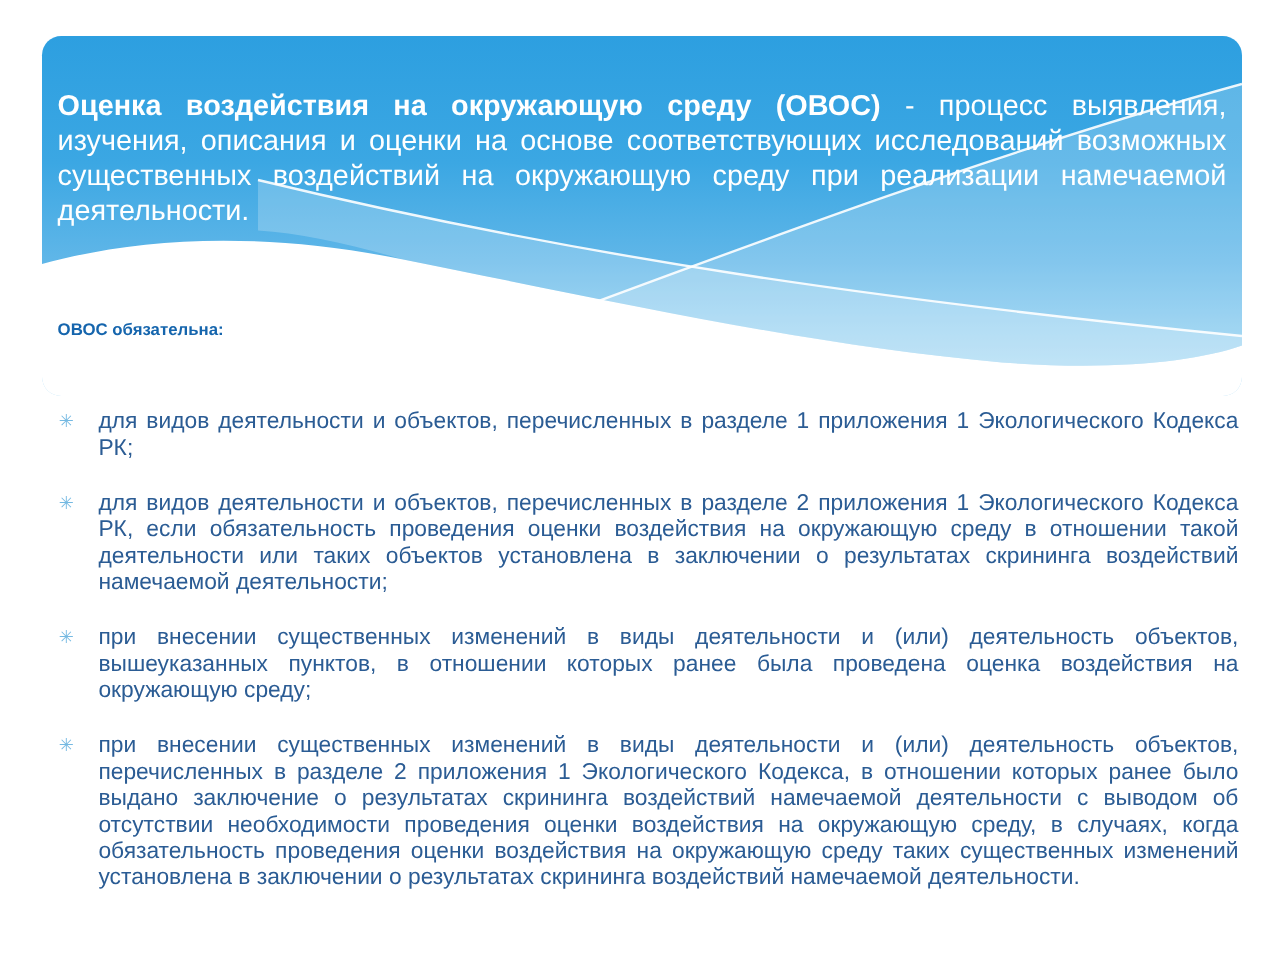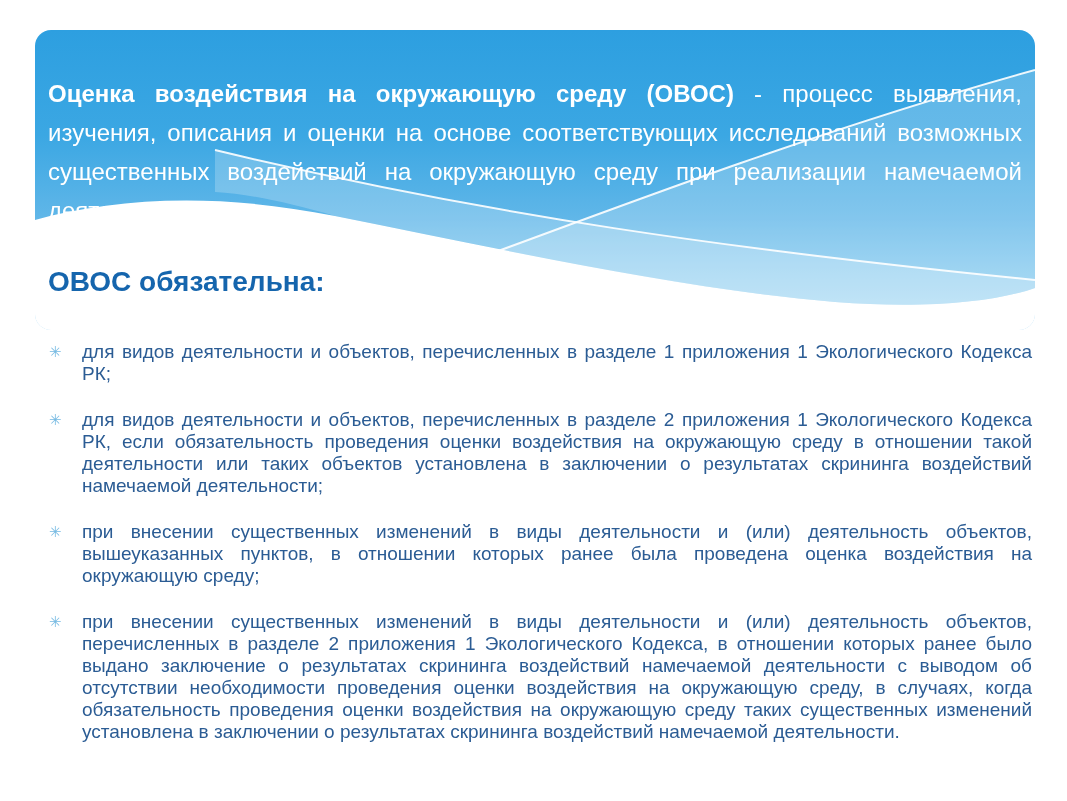--- a/index.html
+++ b/index.html
@@ -28,29 +28,29 @@
     position:absolute; left:0; top:0;
     width:100%; height:100%;
     display:block;
   }
   .header-textbox{
     position:relative;
     z-index:2;
     padding:44px 13px 0 13px;
     color:#ffffff;
     font-size:24px;
-    line-height:39px;
+    line-height:29px;
     text-align:justify;
   }
   .header-textbox .bold-part{ font-weight:bold; }
   
   .section-heading{
     position:absolute;
     left:48px; top:266px;
-    font-size:28px;
+    font-size:14px;
     font-weight:bold;
     color:#1565ad;
     z-index:3;
   }
   
   .bullets{
     position:absolute;
     left:48px; top:341px;
     width:984px;
   }

